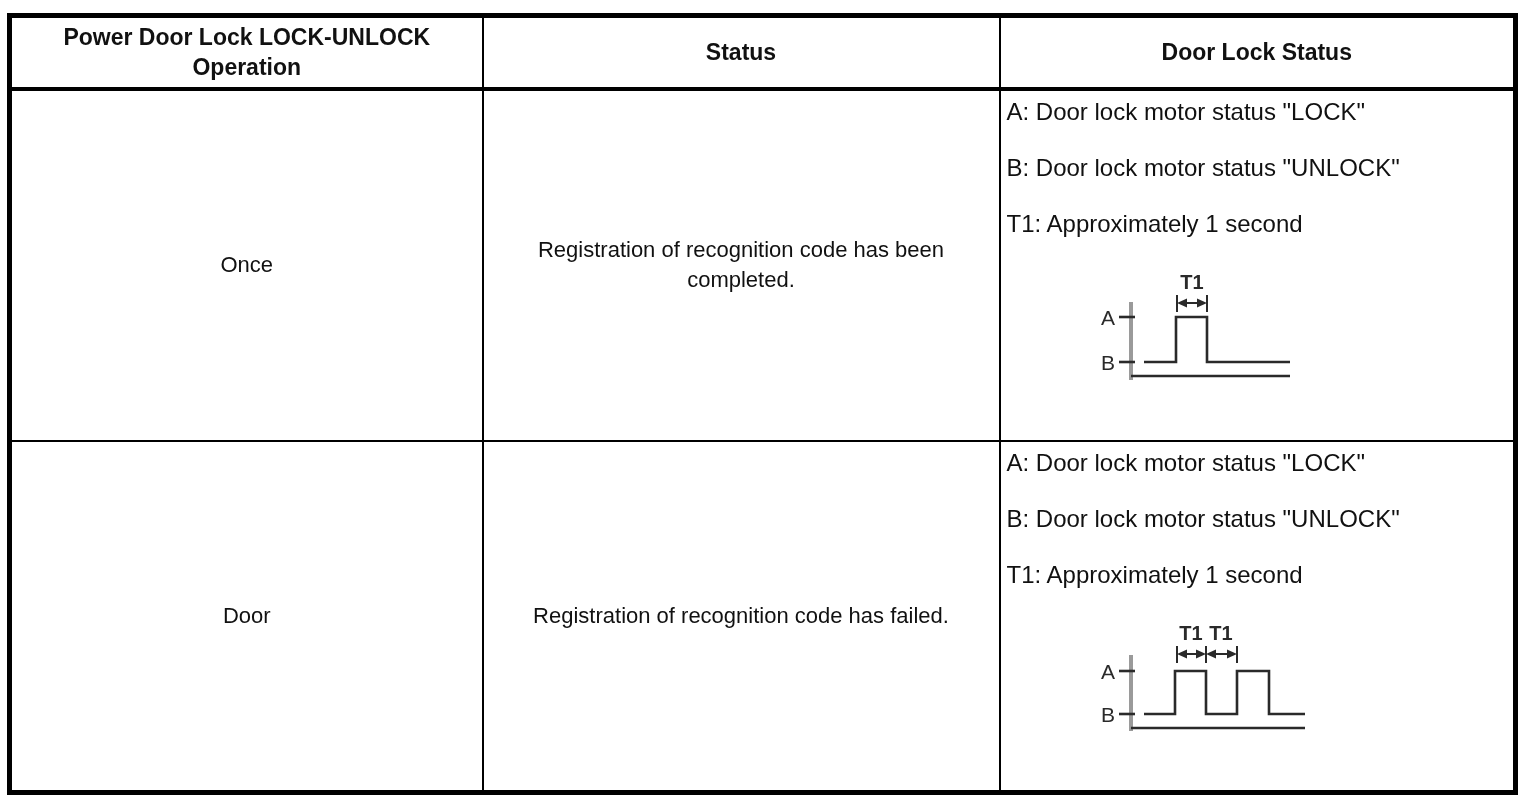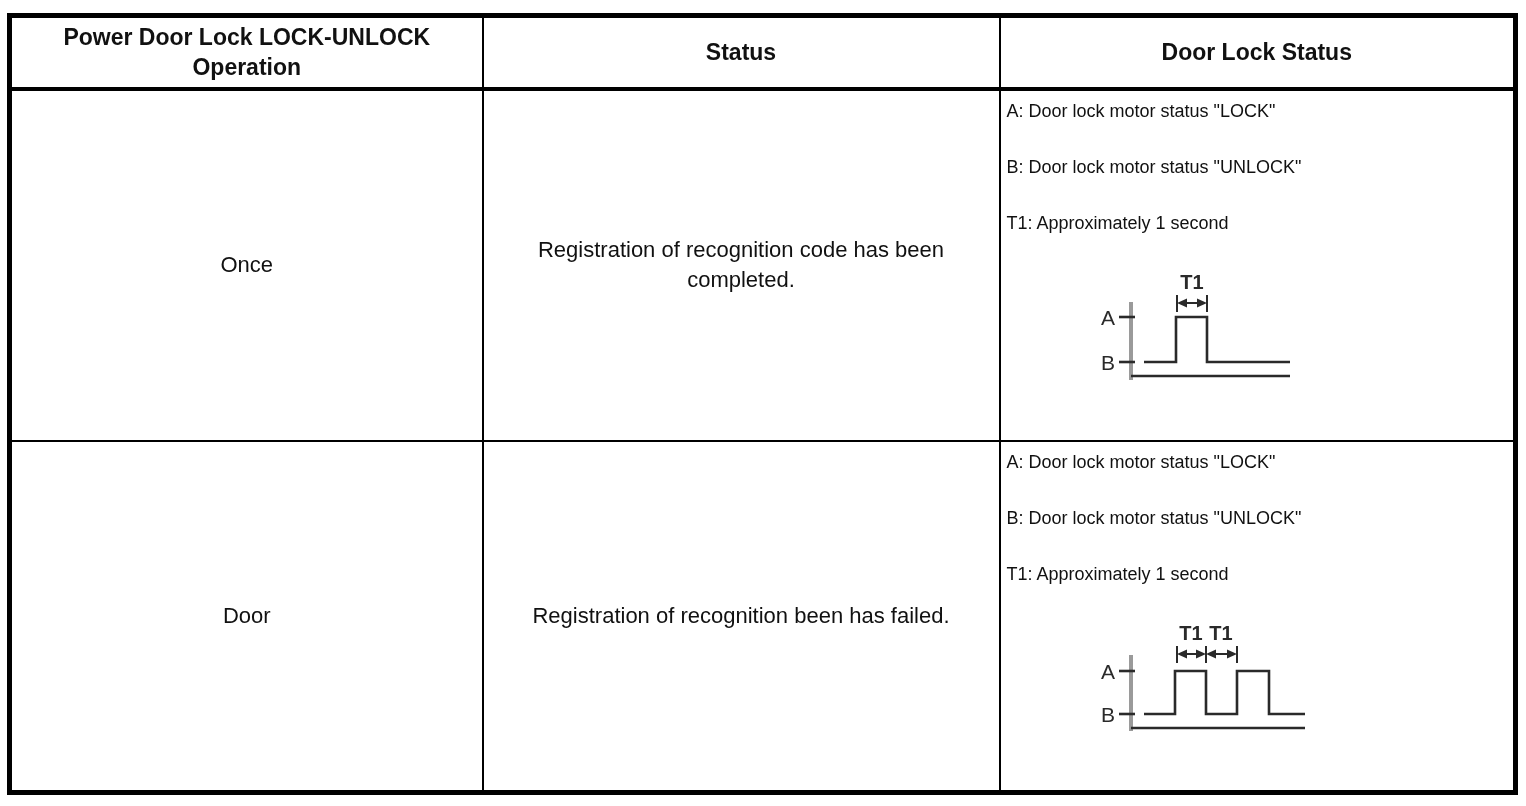--- a/index.html
+++ b/index.html
@@ -67,21 +67,21 @@
     padding: 0 28px;
     line-height: 30px;
   }
   td.status-cell {
     vertical-align: top;
     text-align: left;
     padding: 9px 4px 0 6px;
   }
   .status-line {
     margin: 0 0 33px 0;
-    font-size: 18px;
+    font-size: 24px;
     line-height: 23px;
   }
   .wave-svg {
     display: block;
     margin: 28px 0 0 82px;
   }
   .wf-line  { stroke: #2a2a2a; stroke-width: 2.6; fill: none; }
   .wf-axis  { stroke: #9a9a9a; stroke-width: 4;   fill: none; }
   .wf-thin  { stroke: #2a2a2a; stroke-width: 2;   fill: none; }
   .wf-head  { fill: #2a2a2a; stroke: none; }
@@ -132,21 +132,21 @@
 
           <polyline class="wf-line" points="55,94 87,94 87,49 118,49 118,94 201,94"></polyline>
 
           <line class="wf-line" x1="42" y1="108" x2="201" y2="108"></line>
         </svg>
       </td>
     </tr>
 
     <tr class="data-row">
       <td class="cell op-cell">Door</td>
-      <td class="cell result-cell">Registration of recognition been has failed.</td>
+      <td class="cell result-cell">Registration of recognition code has failed.</td>
       <td class="cell status-cell">
         <p class="status-line">A: Door lock motor status "LOCK"</p>
         <p class="status-line">B: Door lock motor status "UNLOCK"</p>
         <p class="status-line">T1: Approximately 1 second</p>
         <svg class="wave-svg" width="225" height="116" viewBox="0 0 225 116">
 
           <text class="wf-t1" x="102" y="21" text-anchor="middle">T1</text>
           <text class="wf-t1" x="132" y="21" text-anchor="middle">T1</text>
 
           <line class="wf-thin" x1="88" y1="27" x2="88" y2="44"></line>

